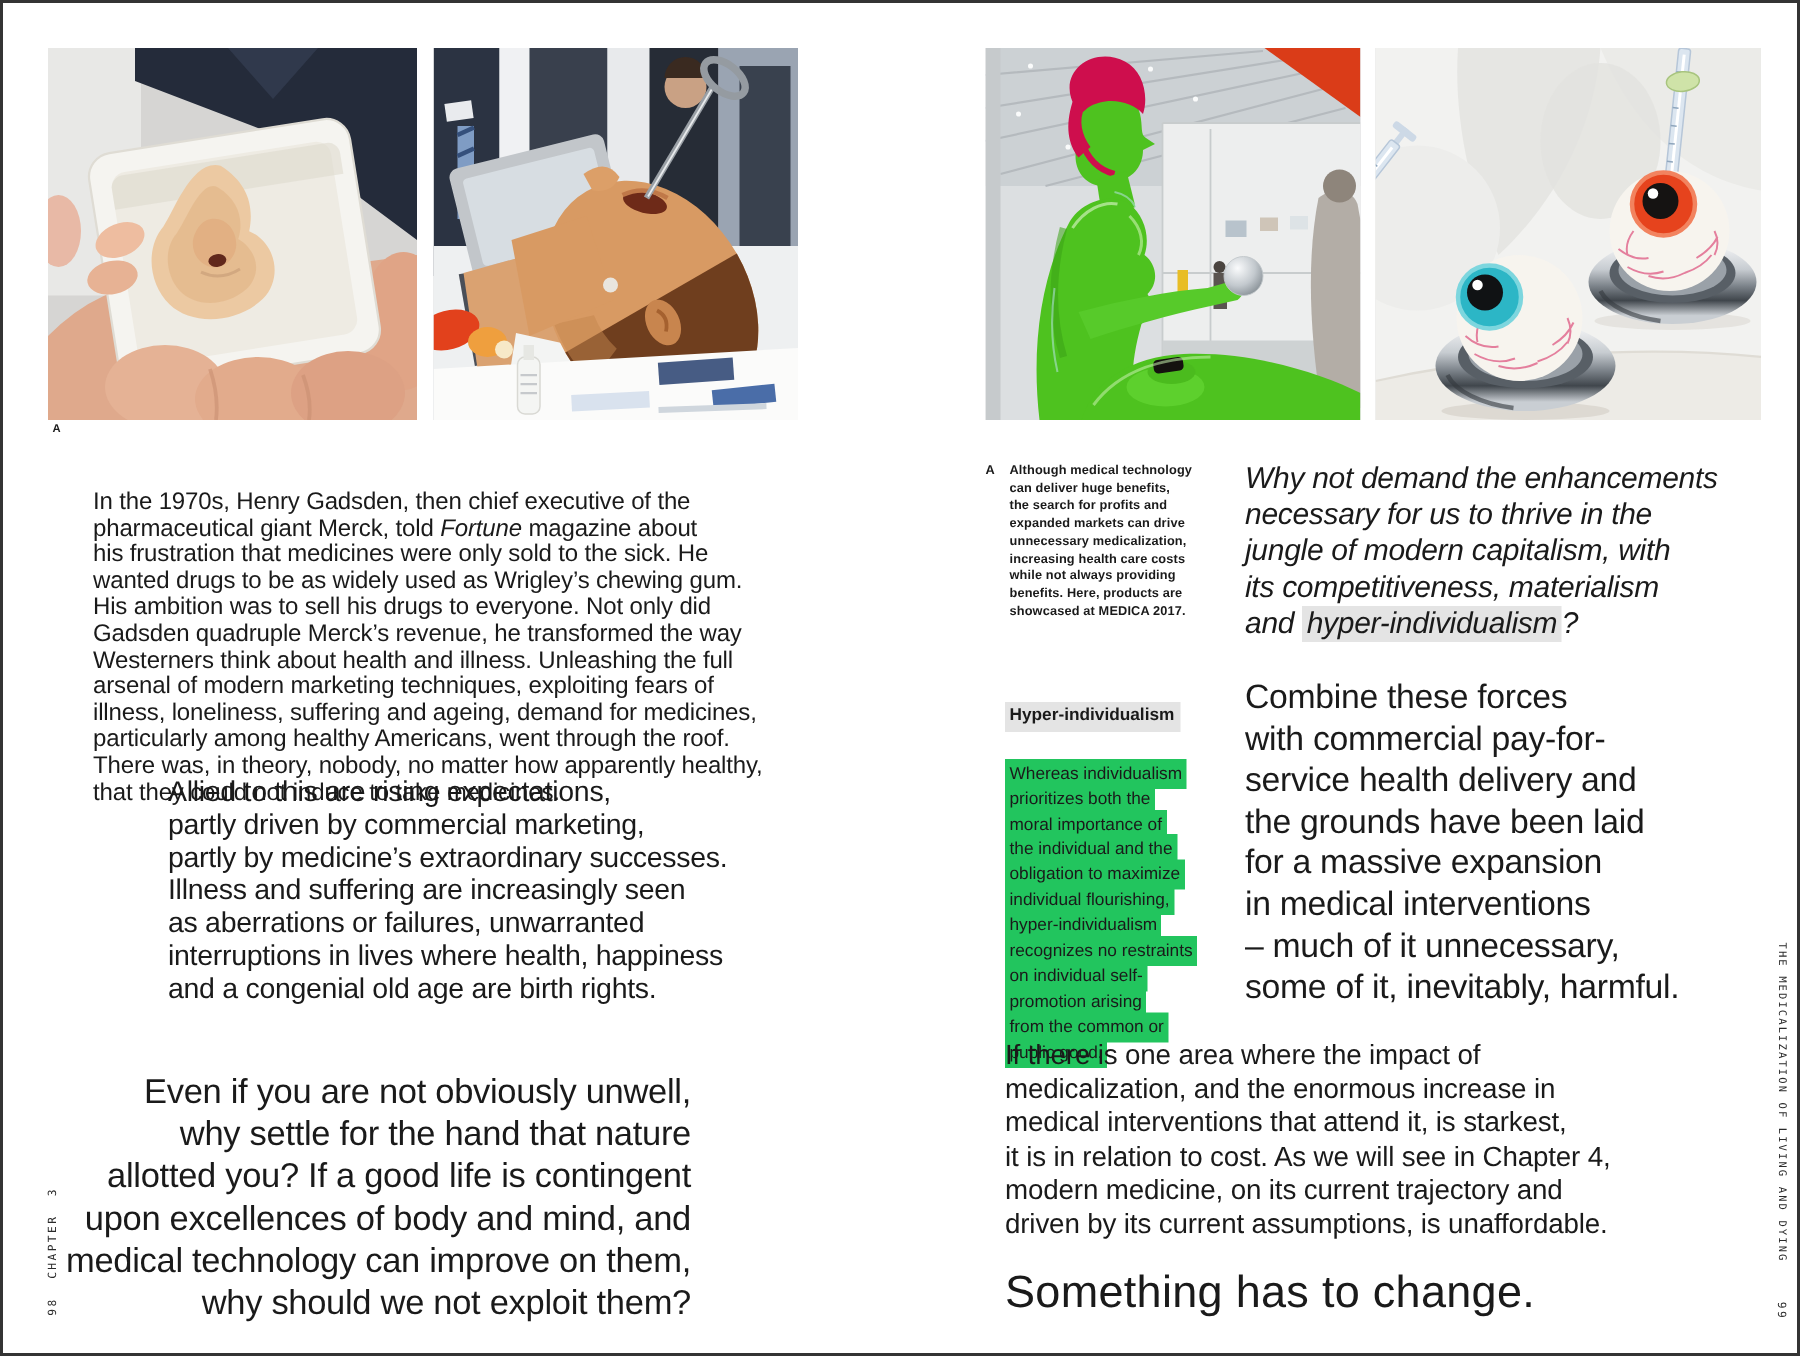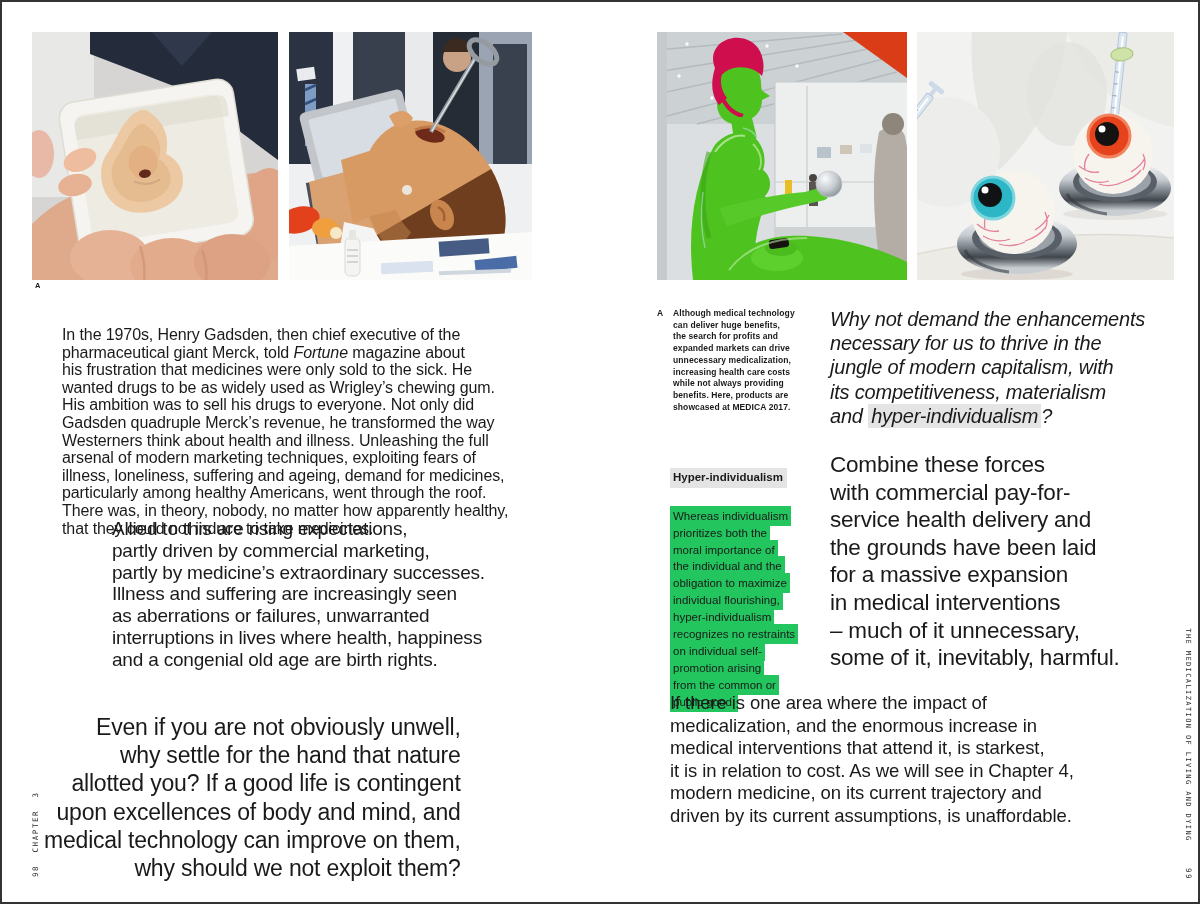--- a/index.html
+++ b/index.html
@@ -319,19 +319,20 @@
 – much of it unnecessary,
 some of it, inevitably, harmful.</div>
 
   <div class="txt" id="para-cost">If there is one area where the impact of
 medicalization, and the enormous increase in
 medical interventions that attend it, is starkest,
 it is in relation to cost. As we will see in Chapter 4,
 modern medicine, on its current trajectory and
 driven by its current assumptions, is unaffordable.</div>
 
+  <div class="txt" id="closing">Something has to change.</div>
 
   <div class="v-label" id="spine-left">CHAPTER  3</div>
   <div class="v-label" id="pn-left">98</div>
   <div class="v-label" id="spine-right">THE MEDICALIZATION OF LIVING AND DYING</div>
   <div class="v-label" id="pn-right">99</div>
 
 </div>
 
 </body></html>

